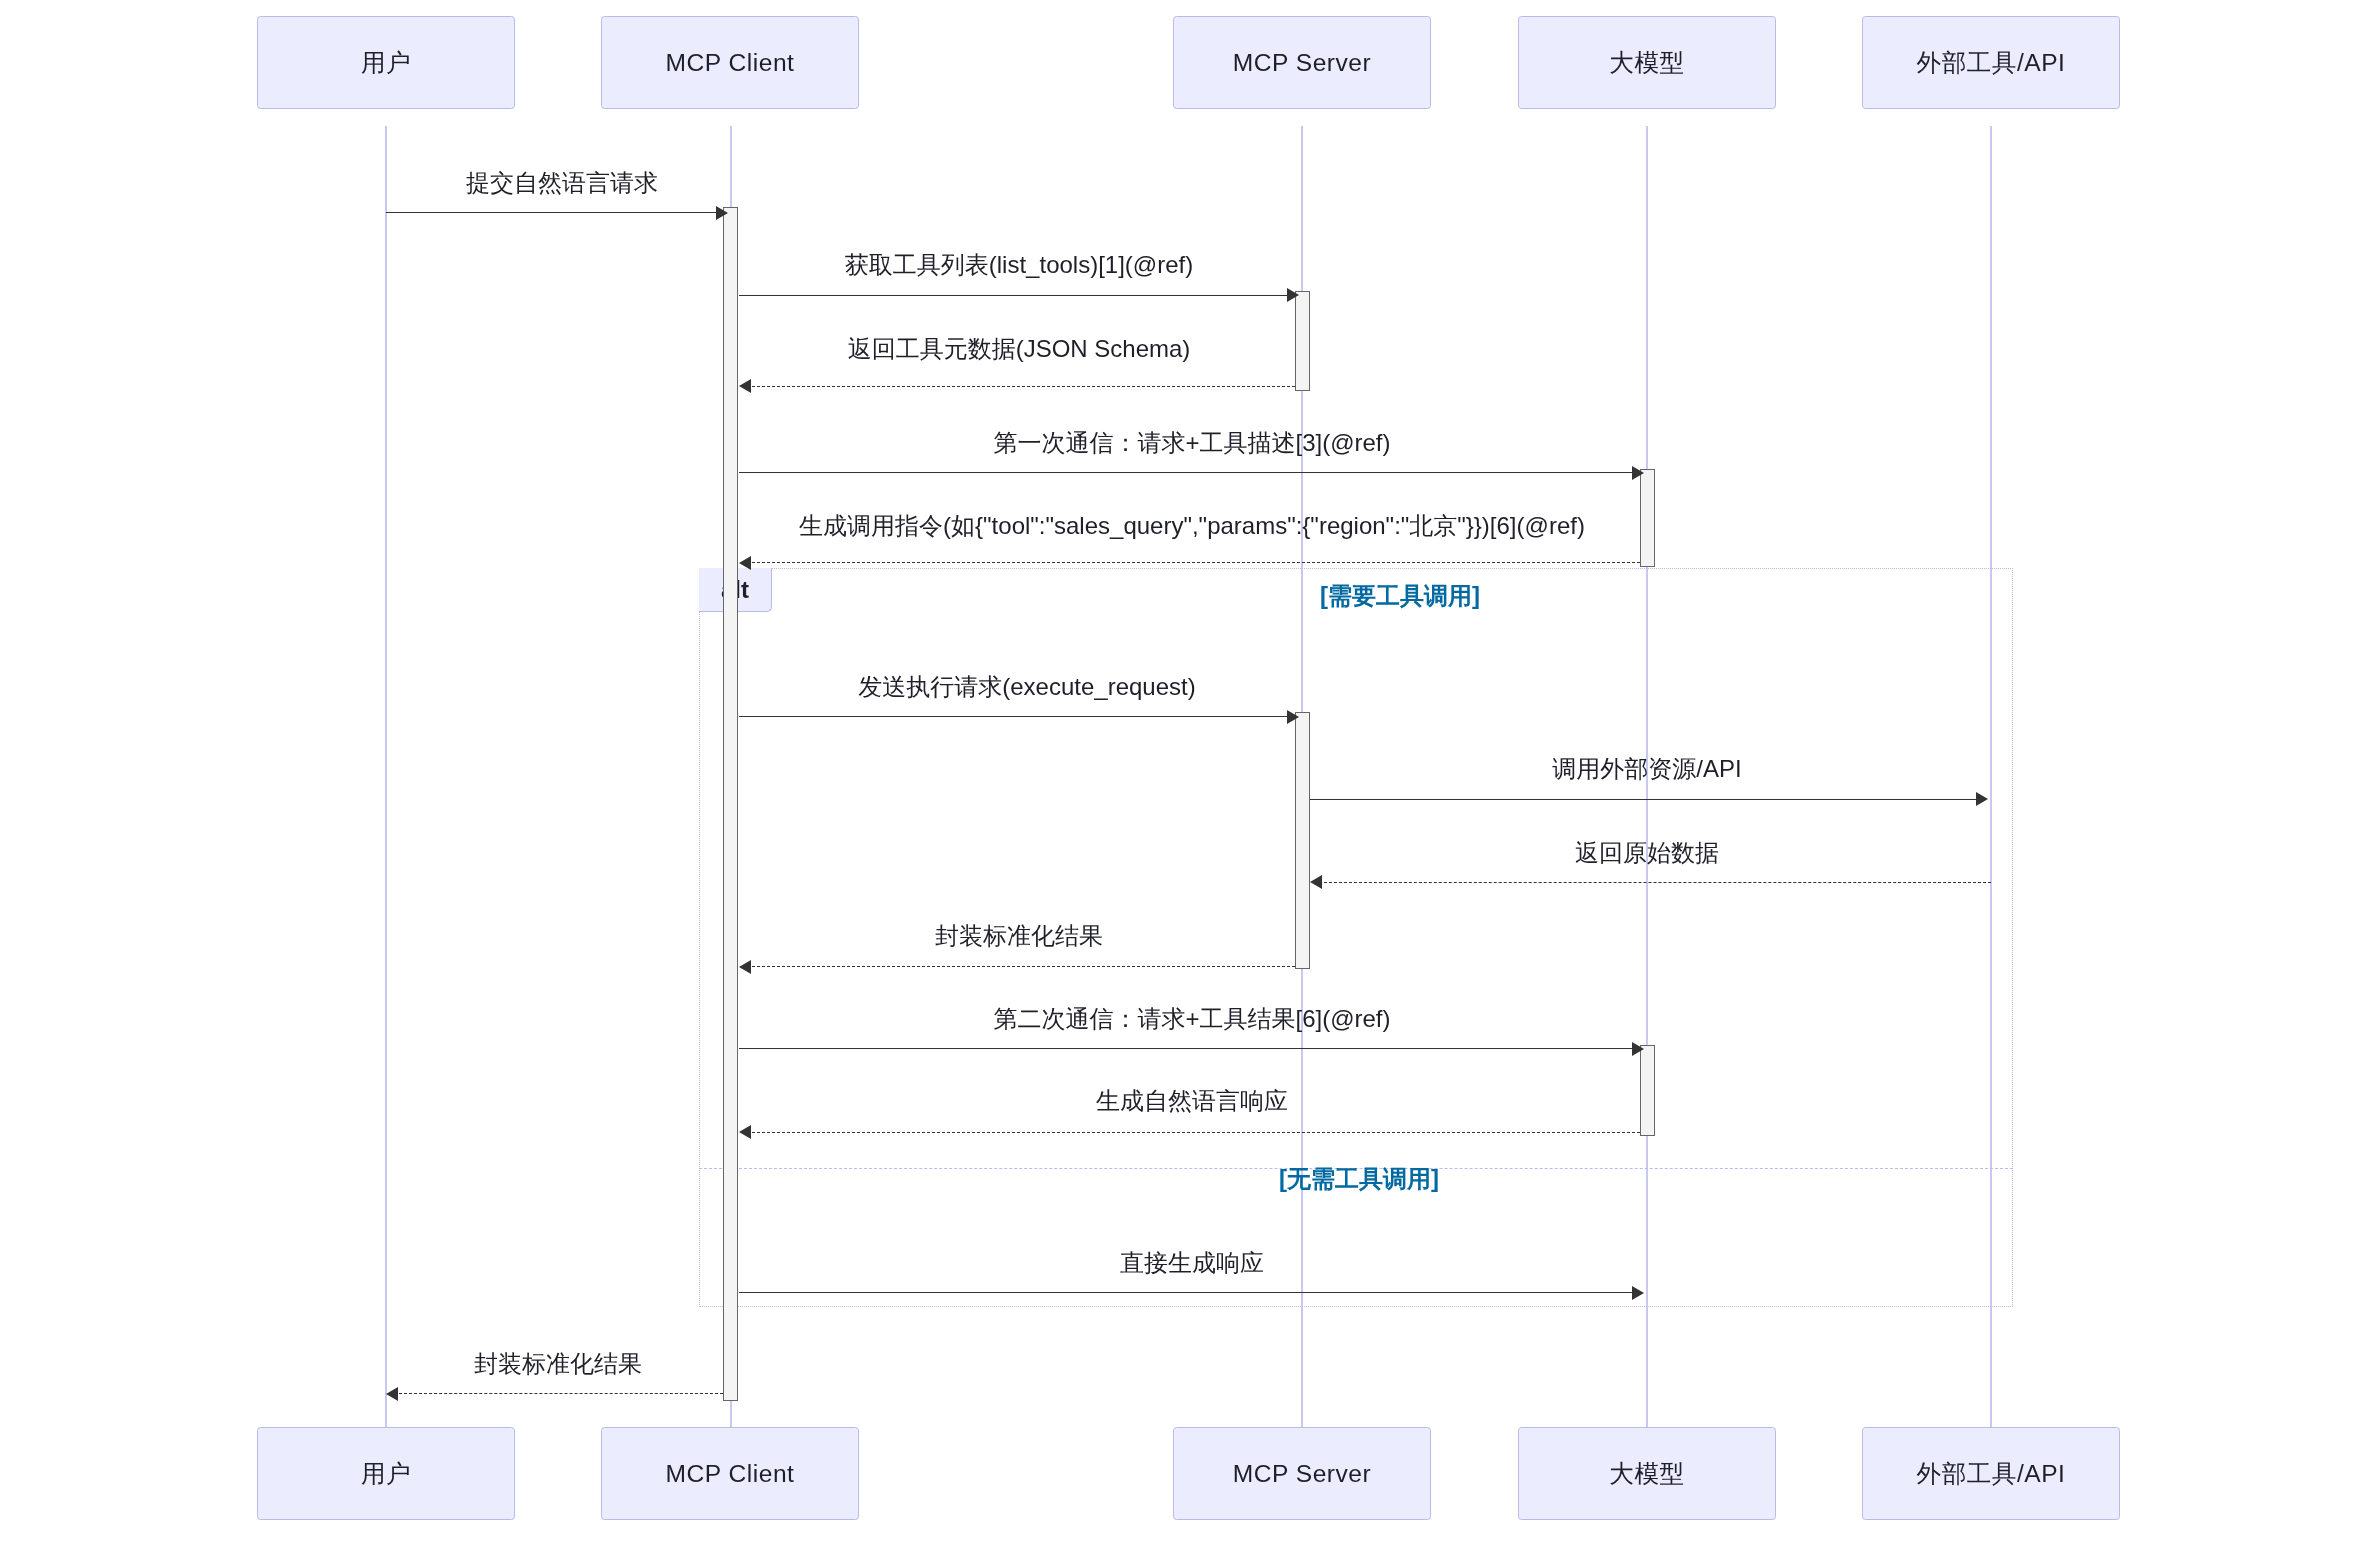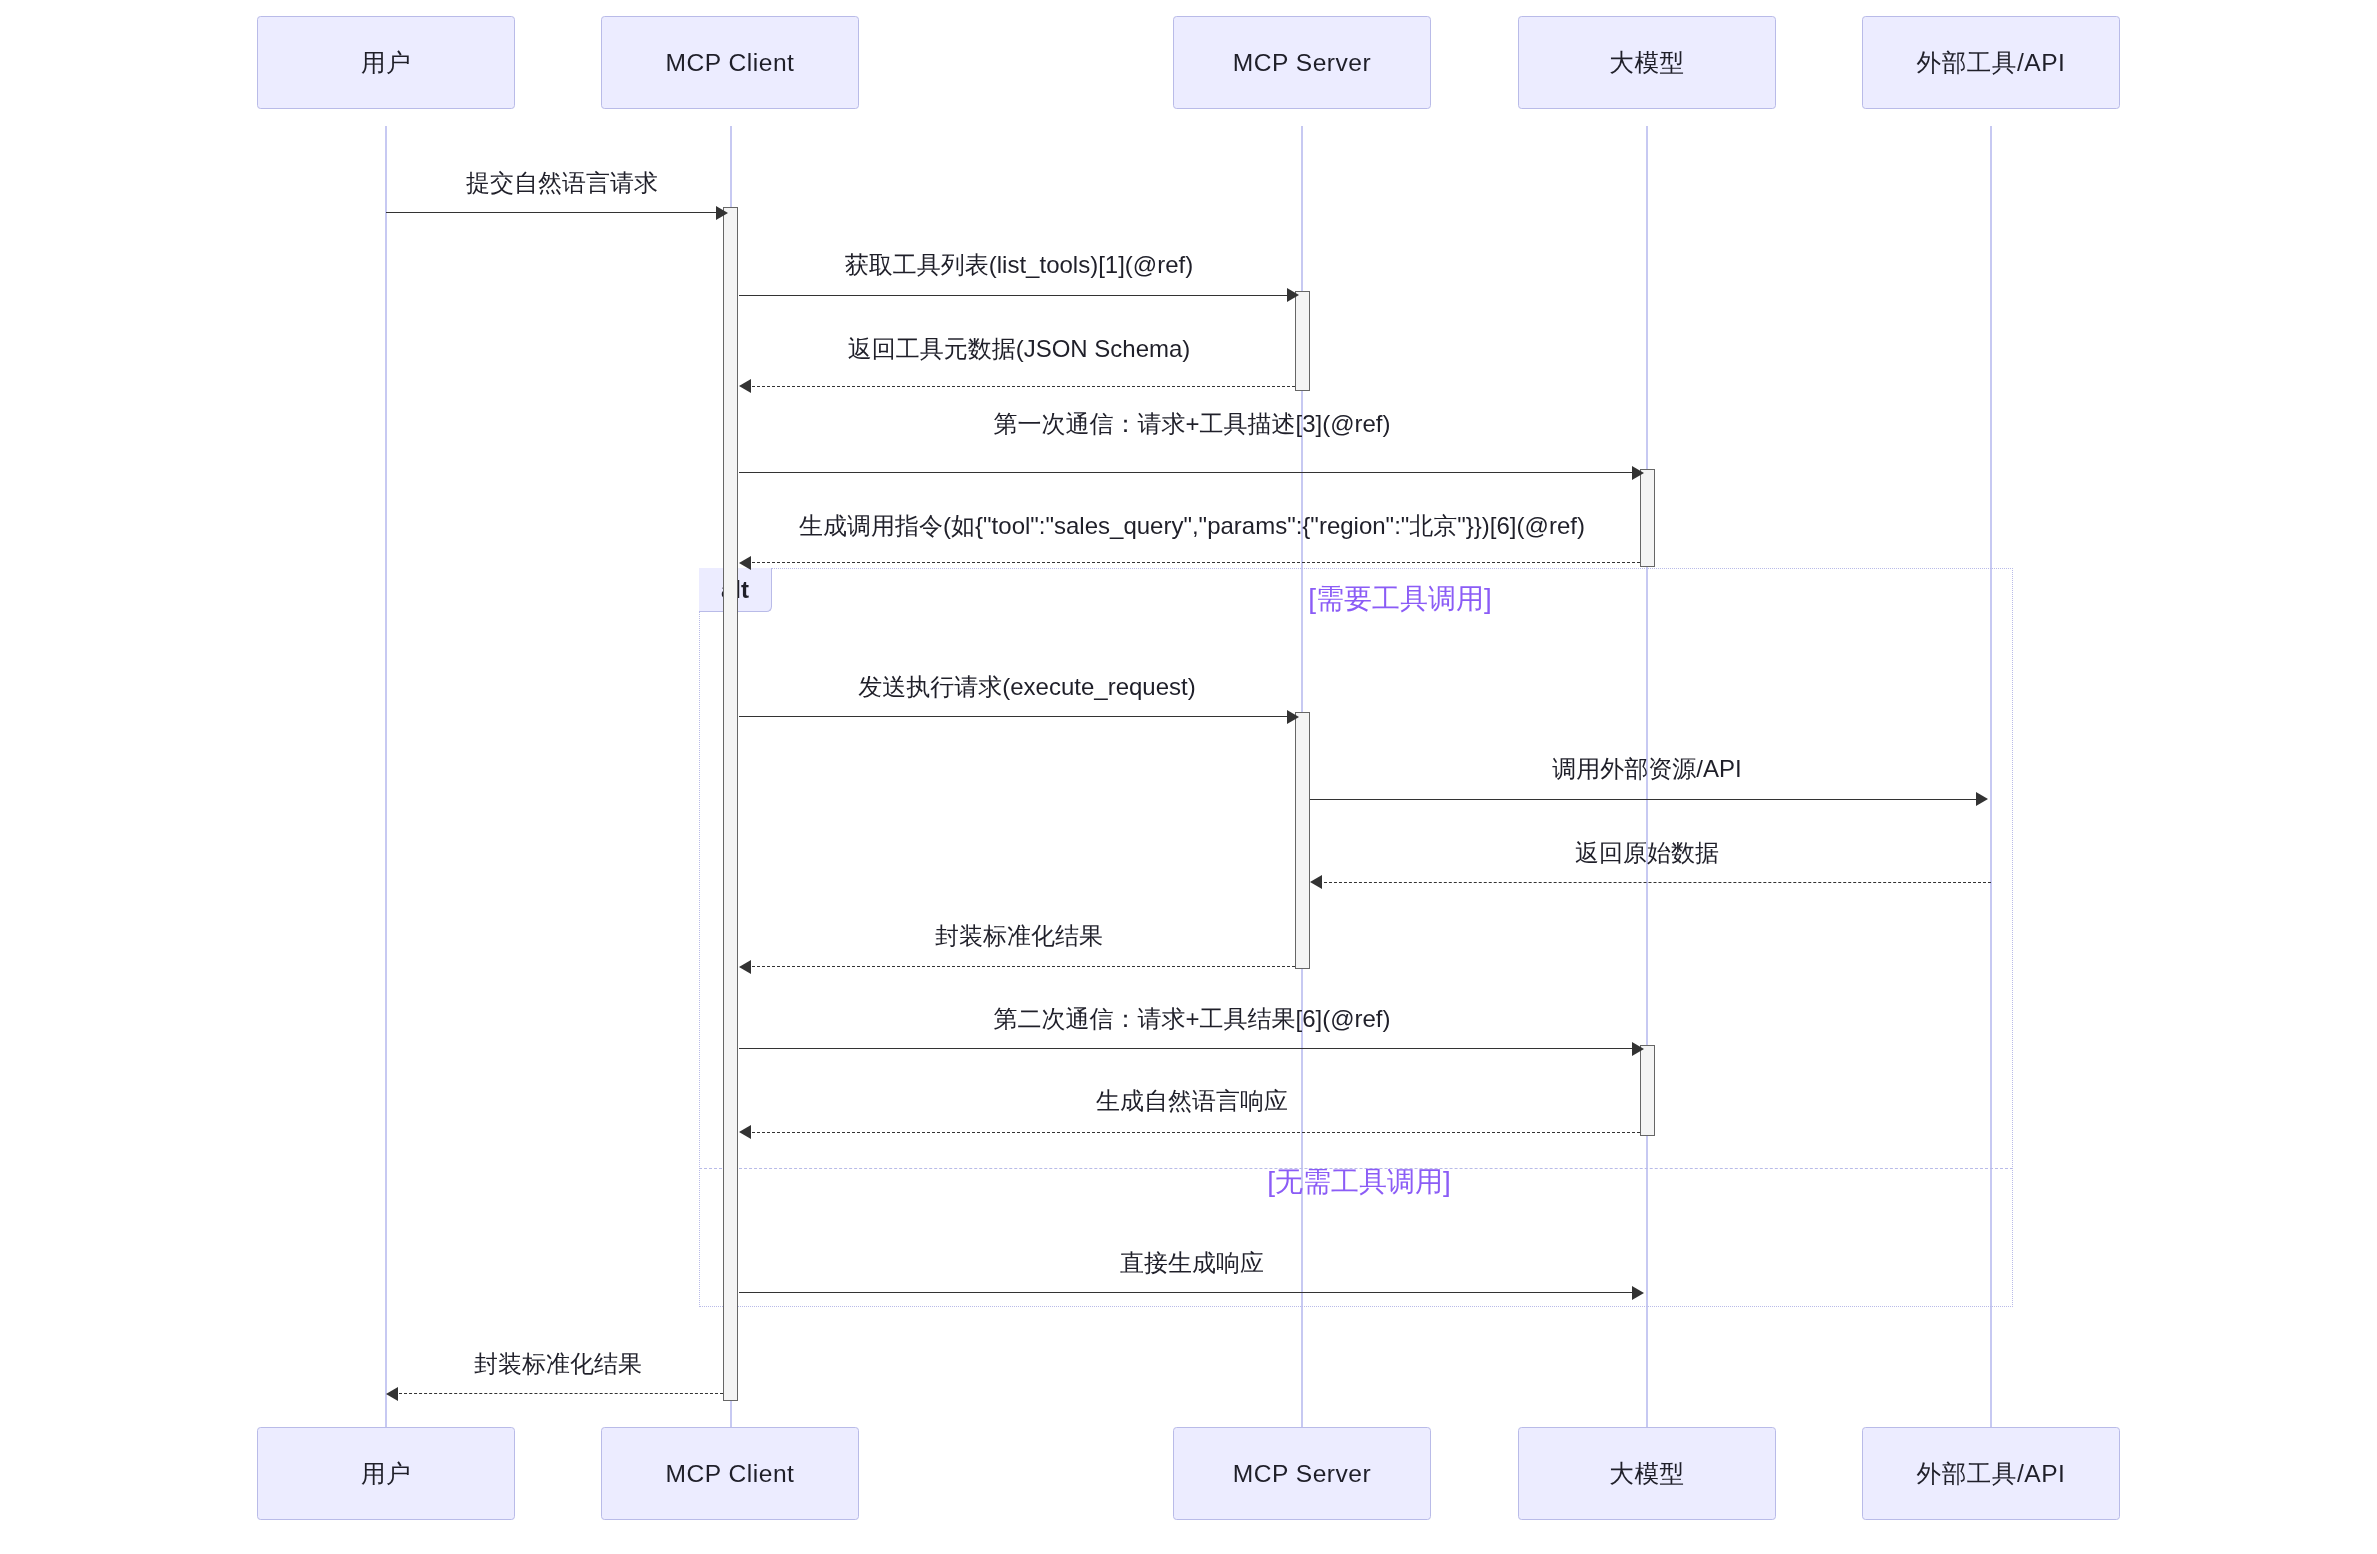--- a/index.html
+++ b/index.html
@@ -93,23 +93,23 @@
     font-size: 24px;
     font-weight: bold;
     color: #1f1f29;
     display: flex;
     align-items: center;
     justify-content: center;
     padding: 0 9px;
   }
   .alt-cond {
     position: absolute;
-    font-size: 28px;
-    font-weight: normal;
-    color: #8b5cf6;
+    font-size: 24px;
+    font-weight: bold;
+    color: #0369a1;
     white-space: nowrap;
     transform: translateX(-50%);
   }
 </style>
 </head>
 <body>
 
 <div id="diagram">
 
   <div class="lifeline" style="left:385px; top:126px; height:1301px;"></div>
@@ -171,21 +171,21 @@
   <div class="msg-line" style="left:739px; top:295px; width:550px;"></div>
   <div class="arrow-head arrow-right" style="left:1287px; top:288px;"></div>
   <div class="msg-label" style="left:1019px; top:249px;">获取工具列表(list_tools)[1](@ref)</div>
 
   <div class="msg-line dashed" style="left:752px; top:386px; width:543px;"></div>
   <div class="arrow-head arrow-left" style="left:739px; top:379px;"></div>
   <div class="msg-label" style="left:1019px; top:333px;">返回工具元数据(JSON Schema)</div>
 
   <div class="msg-line" style="left:739px; top:472px; width:894px;"></div>
   <div class="arrow-head arrow-right" style="left:1632px; top:466px;"></div>
-  <div class="msg-label" style="left:1192px; top:408px;">第一次通信：请求+工具描述[3](@ref)</div>
+  <div class="msg-label" style="left:1192px; top:427px;">第一次通信：请求+工具描述[3](@ref)</div>
 
   <div class="msg-line dashed" style="left:752px; top:562px; width:888px;"></div>
   <div class="arrow-head arrow-left" style="left:739px; top:556px;"></div>
   <div class="msg-label" style="left:1192px; top:510px;">生成调用指令(如{"tool":"sales_query","params":{"region":"北京"}})[6](@ref)</div>
 
   <div class="msg-line" style="left:739px; top:716px; width:550px;"></div>
   <div class="arrow-head arrow-right" style="left:1287px; top:710px;"></div>
   <div class="msg-label" style="left:1019px; top:671px;margin-left:8px;">发送执行请求(execute_request)</div>
 
   <div class="msg-line" style="left:1310px; top:799px; width:667px;"></div>

